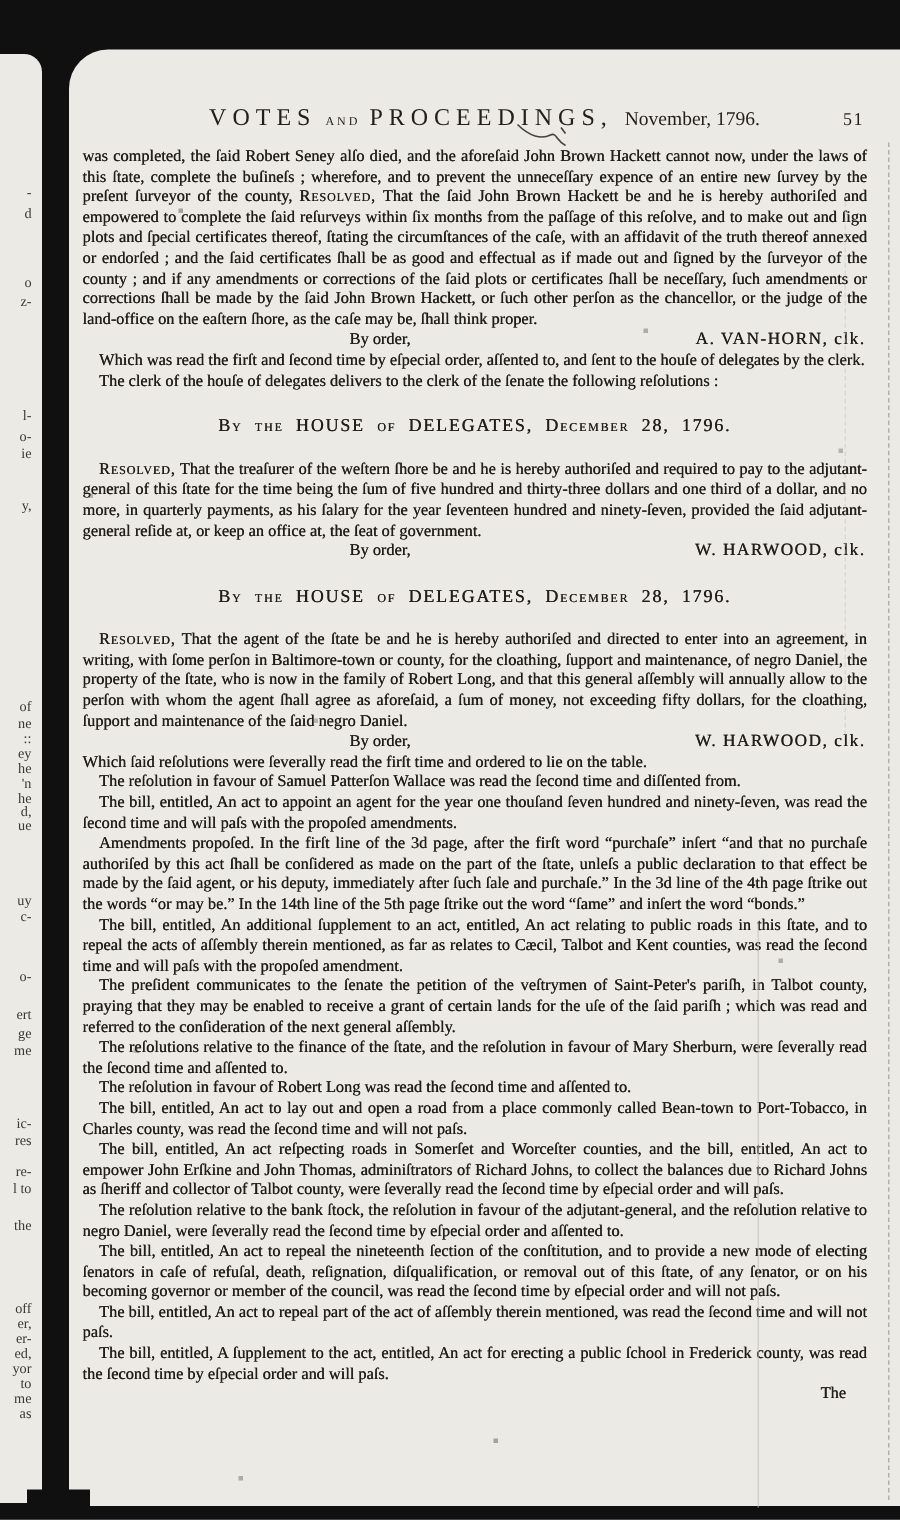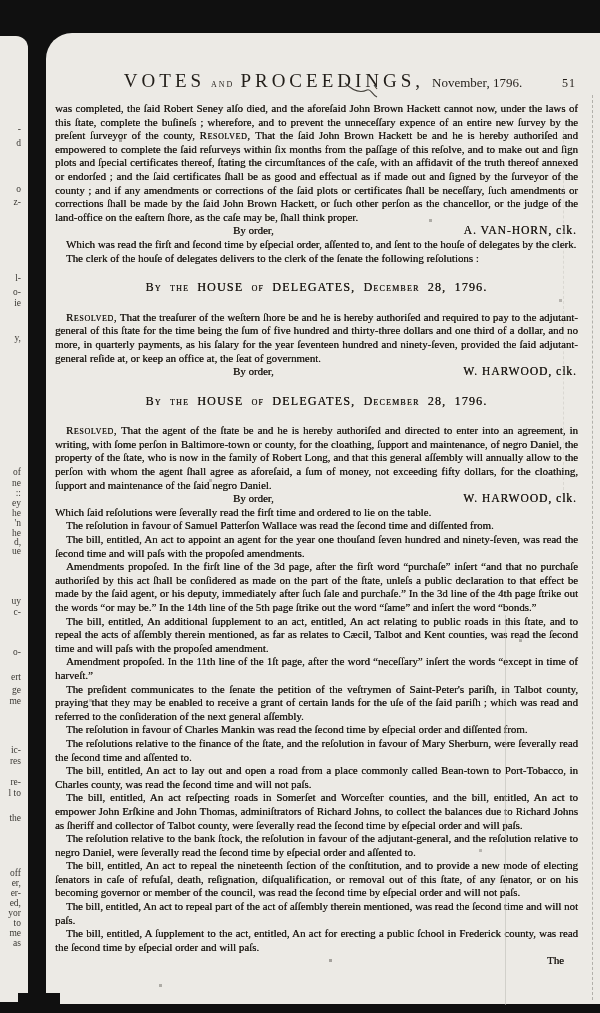--- a/index.html
+++ b/index.html
@@ -14,21 +14,21 @@
 
   
   .page{position:absolute;left:46px;top:33px;width:554px;height:971px;
         background:#eceae5;border-top-left-radius:26px;color:#221e19;}
 
   
   .band-foot{position:absolute;left:18px;bottom:4px;width:42px;height:16px;background:#101010;}
 
   
   .running-head{position:relative;margin-top:37px;text-align:center;white-space:nowrap;}
-  .rh-caps{font-size:19px;letter-spacing:4px;word-spacing:2px;}
+  .rh-caps{font-size:16px;letter-spacing:4px;word-spacing:2px;}
   .rh-and{font-size:11px;font-variant:small-caps;letter-spacing:2px;margin:0 2px;}
   .rh-date{font-size:13px;margin-left:4px;}
   .rh-page{position:absolute;right:24px;bottom:1px;font-size:12px;letter-spacing:1px;}
 
   
   .body-col{margin:10px 22px 0 9px;font-size:10.9px;line-height:13.6px;
             text-align:justify;text-shadow:0.2px 0 0 currentColor;}
   p.para{margin:0;}
   p.para.indent{text-indent:11px;}
   .sc{font-variant:small-caps;letter-spacing:0.6px;}
@@ -126,24 +126,23 @@
         <p class="para indent"><span class="sc">Resolved,</span><span class="t"> That the agent of the ſtate be and he is hereby authoriſed and directed to enter into an agreement, in writing, with ſome perſon in Baltimore-town or county, for the cloathing, ſupport and maintenance, of negro Daniel, the property of the ſtate, who is now in the family of Robert Long, and that this general aſſembly will annually allow to the perſon with whom the agent ſhall agree as aforeſaid, a ſum of money, not exceeding fifty dollars, for the cloathing, ſupport and maintenance of the ſaid negro Daniel.</span></p>
         <p class="signature">
           <span>By order,</span>
           <span class="sig-name">W. HARWOOD, clk.</span>
         </p>
         <p class="para"><span class="t">Which ſaid reſolutions were ſeverally read the firſt time and ordered to lie on the table.</span></p>
         <p class="para indent"><span class="t">The reſolution in favour of Samuel Patterſon Wallace was read the ſecond time and diſſented from.</span></p>
         <p class="para indent"><span class="t">The bill, entitled, An act to appoint an agent for the year one thouſand ſeven hundred and ninety-ſeven, was read the ſecond time and will paſs with the propoſed amendments.</span></p>
         <p class="para indent"><span class="t">Amendments propoſed.  In the firſt line of the 3d page, after the firſt word “purchaſe” inſert “and that no purchaſe authoriſed by this act ſhall be conſidered as made on the part of the ſtate, unleſs a public declaration to that effect be made by the ſaid agent, or his deputy, immediately after ſuch ſale and purchaſe.”  In the 3d line of the 4th page ſtrike out the words “or may be.”  In the 14th line of the 5th page ſtrike out the word “ſame” and inſert the word “bonds.”</span></p>
         <p class="para indent"><span class="t">The bill, entitled, An additional ſupplement to an act, entitled, An act relating to public roads in this ſtate, and to repeal the acts of aſſembly therein mentioned, as far as relates to Cæcil, Talbot and Kent counties, was read the ſecond time and will paſs with the propoſed amendment.</span></p>
-        <p class="para indent"><span class="t">Amendment propoſed.  In the 11th line of the 1ſt page, after the word “neceſſary” inſert the words “except in time of harveſt.”</span></p>
         <p class="para indent"><span class="t">The preſident communicates to the ſenate the petition of the veſtrymen of Saint-Peter's pariſh, in Talbot county, praying that they may be enabled to receive a grant of certain lands for the uſe of the ſaid pariſh ; which was read and referred to the conſideration of the next general aſſembly.</span></p>
-        <p class="para indent"><span class="t">The reſolution in favour of Charles Mankin was read the ſecond time by eſpecial order and diſſented from.</span></p>
         <p class="para indent"><span class="t">The reſolutions relative to the finance of the ſtate, and the reſolution in favour of Mary Sherburn, were ſeverally read the ſecond time and aſſented to.</span></p>
+        <p class="para indent"><span class="t">The reſolution in favour of Robert Long was read the ſecond time and aſſented to.</span></p>
         <p class="para indent"><span class="t">The bill, entitled, An act to lay out and open a road from a place commonly called Bean-town to Port-Tobacco, in Charles county, was read the ſecond time and will not paſs.</span></p>
         <p class="para indent"><span class="t">The bill, entitled, An act reſpecting roads in Somerſet and Worceſter counties, and the bill, entitled, An act to empower John Erſkine and John Thomas, adminiſtrators of Richard Johns, to collect the balances due to Richard Johns as ſheriff and collector of Talbot county, were ſeverally read the ſecond time by eſpecial order and will paſs.</span></p>
         <p class="para indent"><span class="t">The reſolution relative to the bank ſtock, the reſolution in favour of the adjutant-general, and the reſolution relative to negro Daniel, were ſeverally read the ſecond time by eſpecial order and aſſented to.</span></p>
         <p class="para indent"><span class="t">The bill, entitled, An act to repeal the nineteenth ſection of the conſtitution, and to provide a new mode of electing ſenators in caſe of refuſal, death, reſignation, diſqualification, or removal out of this ſtate, of any ſenator, or on his becoming governor or member of the council, was read the ſecond time by eſpecial order and will not paſs.</span></p>
         <p class="para indent"><span class="t">The bill, entitled, An act to repeal part of the act of aſſembly therein mentioned, was read the ſecond time and will not paſs.</span></p>
         <p class="para indent"><span class="t">The bill, entitled, A ſupplement to the act, entitled, An act for erecting a public ſchool in Frederick county, was read the ſecond time by eſpecial order and will paſs.</span></p>
         <p class="catchword">The</p>
       </main>
 
   </div>

